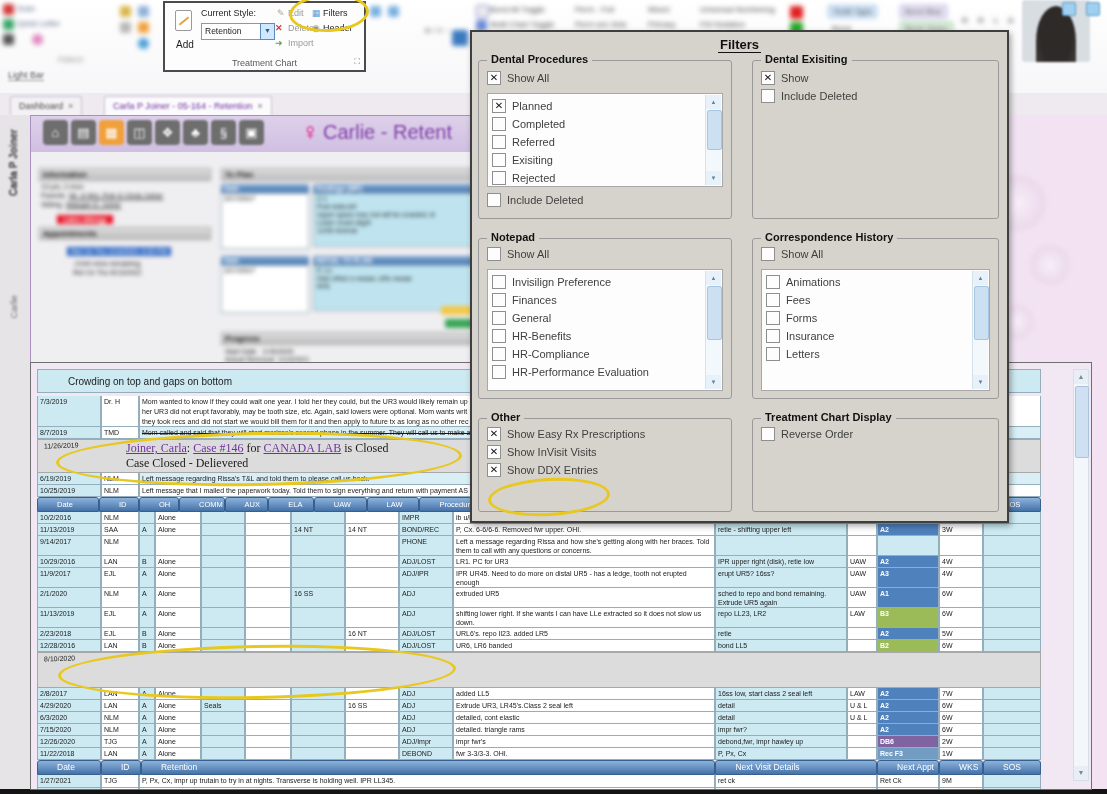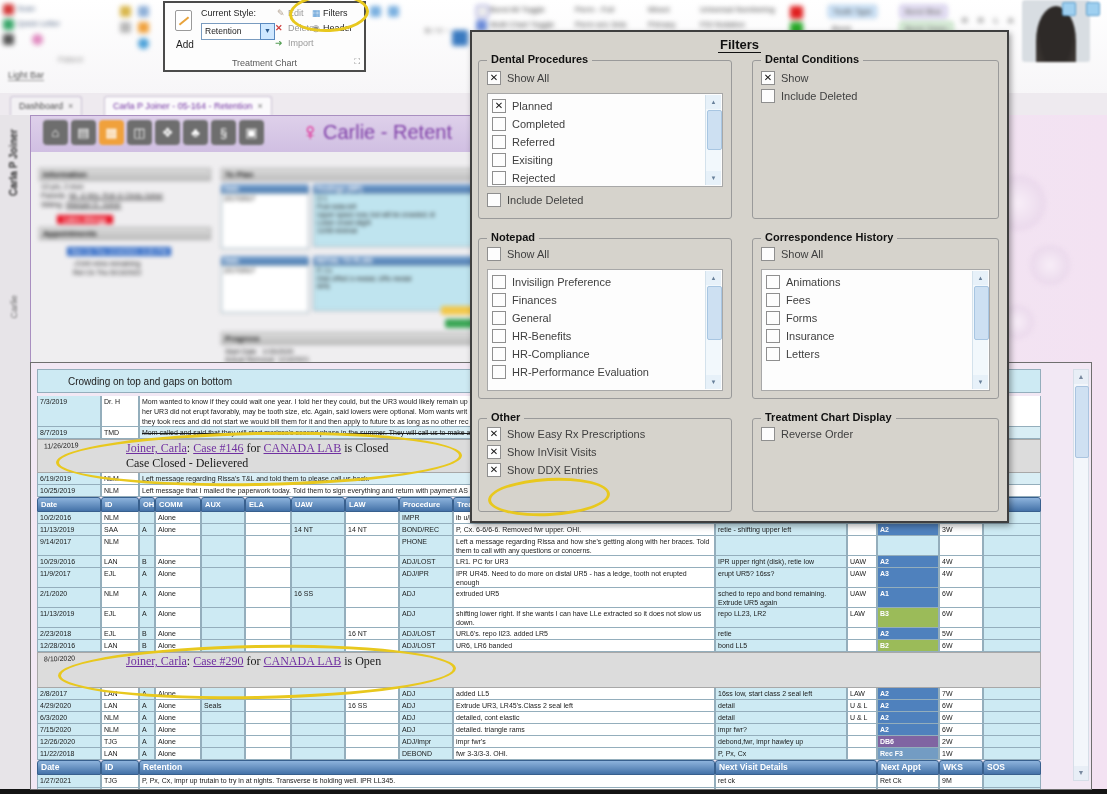--- a/index.html
+++ b/index.html
@@ -78,21 +78,21 @@
   .sb .thumb{position:absolute;left:1px;width:13px;background:#cde0f2;border:1px solid #a8c6e2;border-radius:2px;}
 
   
   #table-panel{left:30px;top:362px;width:1060px;height:426px;background:#f2e8f4;border:1px solid #6f6f6f;z-index:20;overflow:hidden;}
   #table-rows{position:absolute;left:6px;top:6px;width:1004px;}
   #banner{height:24px;background:#cdeaf3;border:1px solid #94aebc;font-size:10px;color:#222;line-height:24px;padding-left:30px;margin-bottom:3px;box-sizing:border-box;}
   .trow{display:flex;overflow:hidden;}
   .tc{box-sizing:border-box;border-right:1px solid #94aebc;border-bottom:1px solid #94aebc;border-left:1px solid #94aebc;font-size:7px;line-height:9px;color:#1a1a1a;padding:1px 2px;overflow:hidden;white-space:nowrap;}
   .tc.wrap{white-space:normal;}
   .tc.appt{color:#fff;font-weight:bold;}
-  .hc{box-sizing:border-box;background:linear-gradient(#8db3dc,#4472a8);color:#fff;font-size:7.5px;font-weight:bold;padding:0 3px;border-radius:3px 3px 0 0;border:1px solid #38608e;line-height:13px;overflow:hidden;white-space:nowrap;}
+  .hc{box-sizing:border-box;background:linear-gradient(#8db3dc,#4472a8);color:#fff;font-size:7.5px;font-weight:normal;padding:0 19px;border-radius:3px 3px 0 0;border:1px solid #38608e;line-height:13px;overflow:hidden;white-space:nowrap;}
   .hc2{font-size:8.5px;}
   .caserow{position:relative;background:#dcdcdc;border:1px solid #a8a8a8;box-sizing:border-box;}
   .case-date{position:absolute;left:6px;top:2px;font-size:7px;color:#222;transform:rotate(-2deg);}
   .case-body{position:absolute;left:88px;top:1px;font-family:"Liberation Serif",serif;font-size:12px;color:#1a1a1a;line-height:15px;}
   .plink{color:#7030a0;text-decoration:underline;}
   #tbl-sb{position:absolute;right:2px;top:6px;width:16px;height:412px;background:#f3f6fb;border:1px solid #d6dee8;box-sizing:border-box;}
   #tbl-sb .ar{position:absolute;left:0;width:14px;height:14px;background:#e8eef6;color:#7a8aa0;font-size:7px;text-align:center;line-height:14px;}
   #tbl-sb .thumb{position:absolute;left:1px;top:16px;width:12px;height:70px;background:#cfe0f2;border:1px solid #aac4e0;border-radius:2px;}
 
   
@@ -476,21 +476,20 @@
         <div class="tc wrap" style="width: 262px; background: rgb(255, 255, 255); line-height: 9px;">UR6, LR6 banded</div>
         <div class="tc wrap" style="width: 132px; background: rgb(205, 234, 243); line-height: 9px;">bond LL5</div>
         <div class="tc" style="width: 30px; background: rgb(255, 255, 255);"></div>
         <div class="tc appt" style="width: 62px; background: rgb(155, 187, 89);">B2</div>
         <div class="tc" style="width: 44px; background: rgb(255, 255, 255);">6W</div>
         <div class="tc" style="width: 58px; background: rgb(205, 234, 243);"></div>
       </div>
       <div class="caserow" style="height: 36px; width: 1004px;">
         <span class="case-date">8/10/2020</span>
         <div class="case-body">
-          <div><span class="plink">Joiner, Carla</span>: <span class="plink">Case #290</span> for <span class="plink">CANADA LAB</span> is Open</div>
         </div>
       </div>
       <div class="trow" style="height: 12px;">
         <div class="tc" style="width: 64px; background: rgb(205, 234, 243);">2/8/2017</div>
         <div class="tc" style="width: 38px; background: rgb(255, 255, 255);">LAN</div>
         <div class="tc" style="width: 16px; background: rgb(205, 234, 243);">A</div>
         <div class="tc" style="width: 46px; background: rgb(255, 255, 255);">Alone</div>
         <div class="tc" style="width: 44px; background: rgb(205, 234, 243);"></div>
         <div class="tc" style="width: 46px; background: rgb(255, 255, 255);"></div>
         <div class="tc" style="width: 54px; background: rgb(205, 234, 243);"></div>
@@ -665,21 +664,21 @@
     </div>
     <div class="ckrow" style="position:absolute;left:8px;top:130px;" id="dp-incdel">
         <div class="ckrow">
           <span class="cb"></span>
           <span>Include Deleted</span>
         </div>
       </div>
   </div>
 
   <div class="group" style="left:280px;top:28px;width:245px;height:157px;">
-    <div class="g-title">Dental Conditions</div>
+    <div class="g-title">Dental Exisiting</div>
     <div id="dc-rows" style="position:absolute;left:8px;top:8px;right:8px;">
         <div class="ckrow">
           <span class="cb">✕</span>
           <span>Show</span>
         </div>
         <div class="ckrow">
           <span class="cb"></span>
           <span>Include Deleted</span>
         </div>
       </div>

